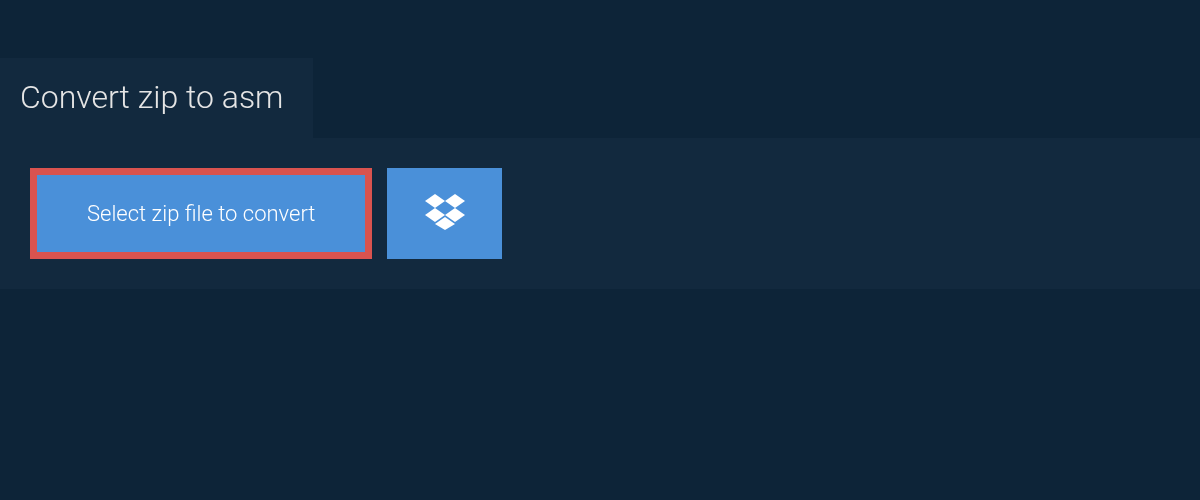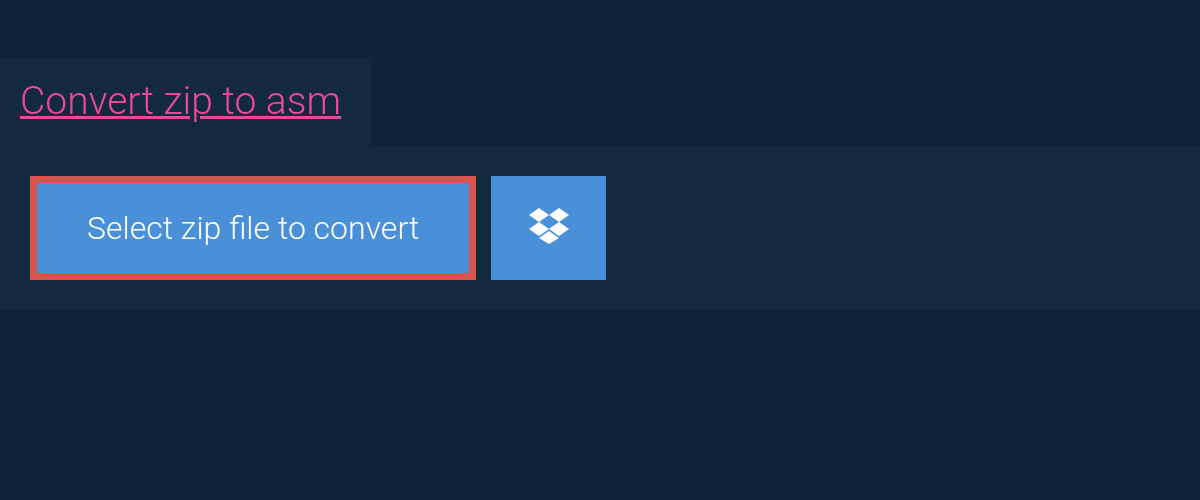--- a/index.html
+++ b/index.html
@@ -14,37 +14,36 @@
       font-family: -apple-system, BlinkMacSystemFont, "Segoe UI", Roboto, sans-serif;
       overflow: hidden;
     }
     .tab-header {
       background: #12293e;
       display: inline-block;
       padding: 20px 30px 22px 20px;
       margin-top: 58px;
     }
     .tab-title {
-      color: #ec4899;
-      font-size: 39px;
+      color: #e5e5e5;
+      font-size: 32px;
       font-weight: 300;
-      text-decoration: underline;
     }
     .button-panel {
       background: #12293e;
       padding: 30px 30px 30px 30px;
       display: flex;
       gap: 15px;
       align-items: stretch;
     }
     .select-file-button {
       background: #4a90d9;
       border: 7px solid #d9534f;
       color: #ffffff;
-      font-size: 32px;
+      font-size: 22px;
       font-weight: 300;
       padding: 26px 50px;
       cursor: pointer;
       display: flex;
       align-items: center;
       justify-content: center;
     }
     .dropbox-button {
       background: #4a90d9;
       width: 115px;

